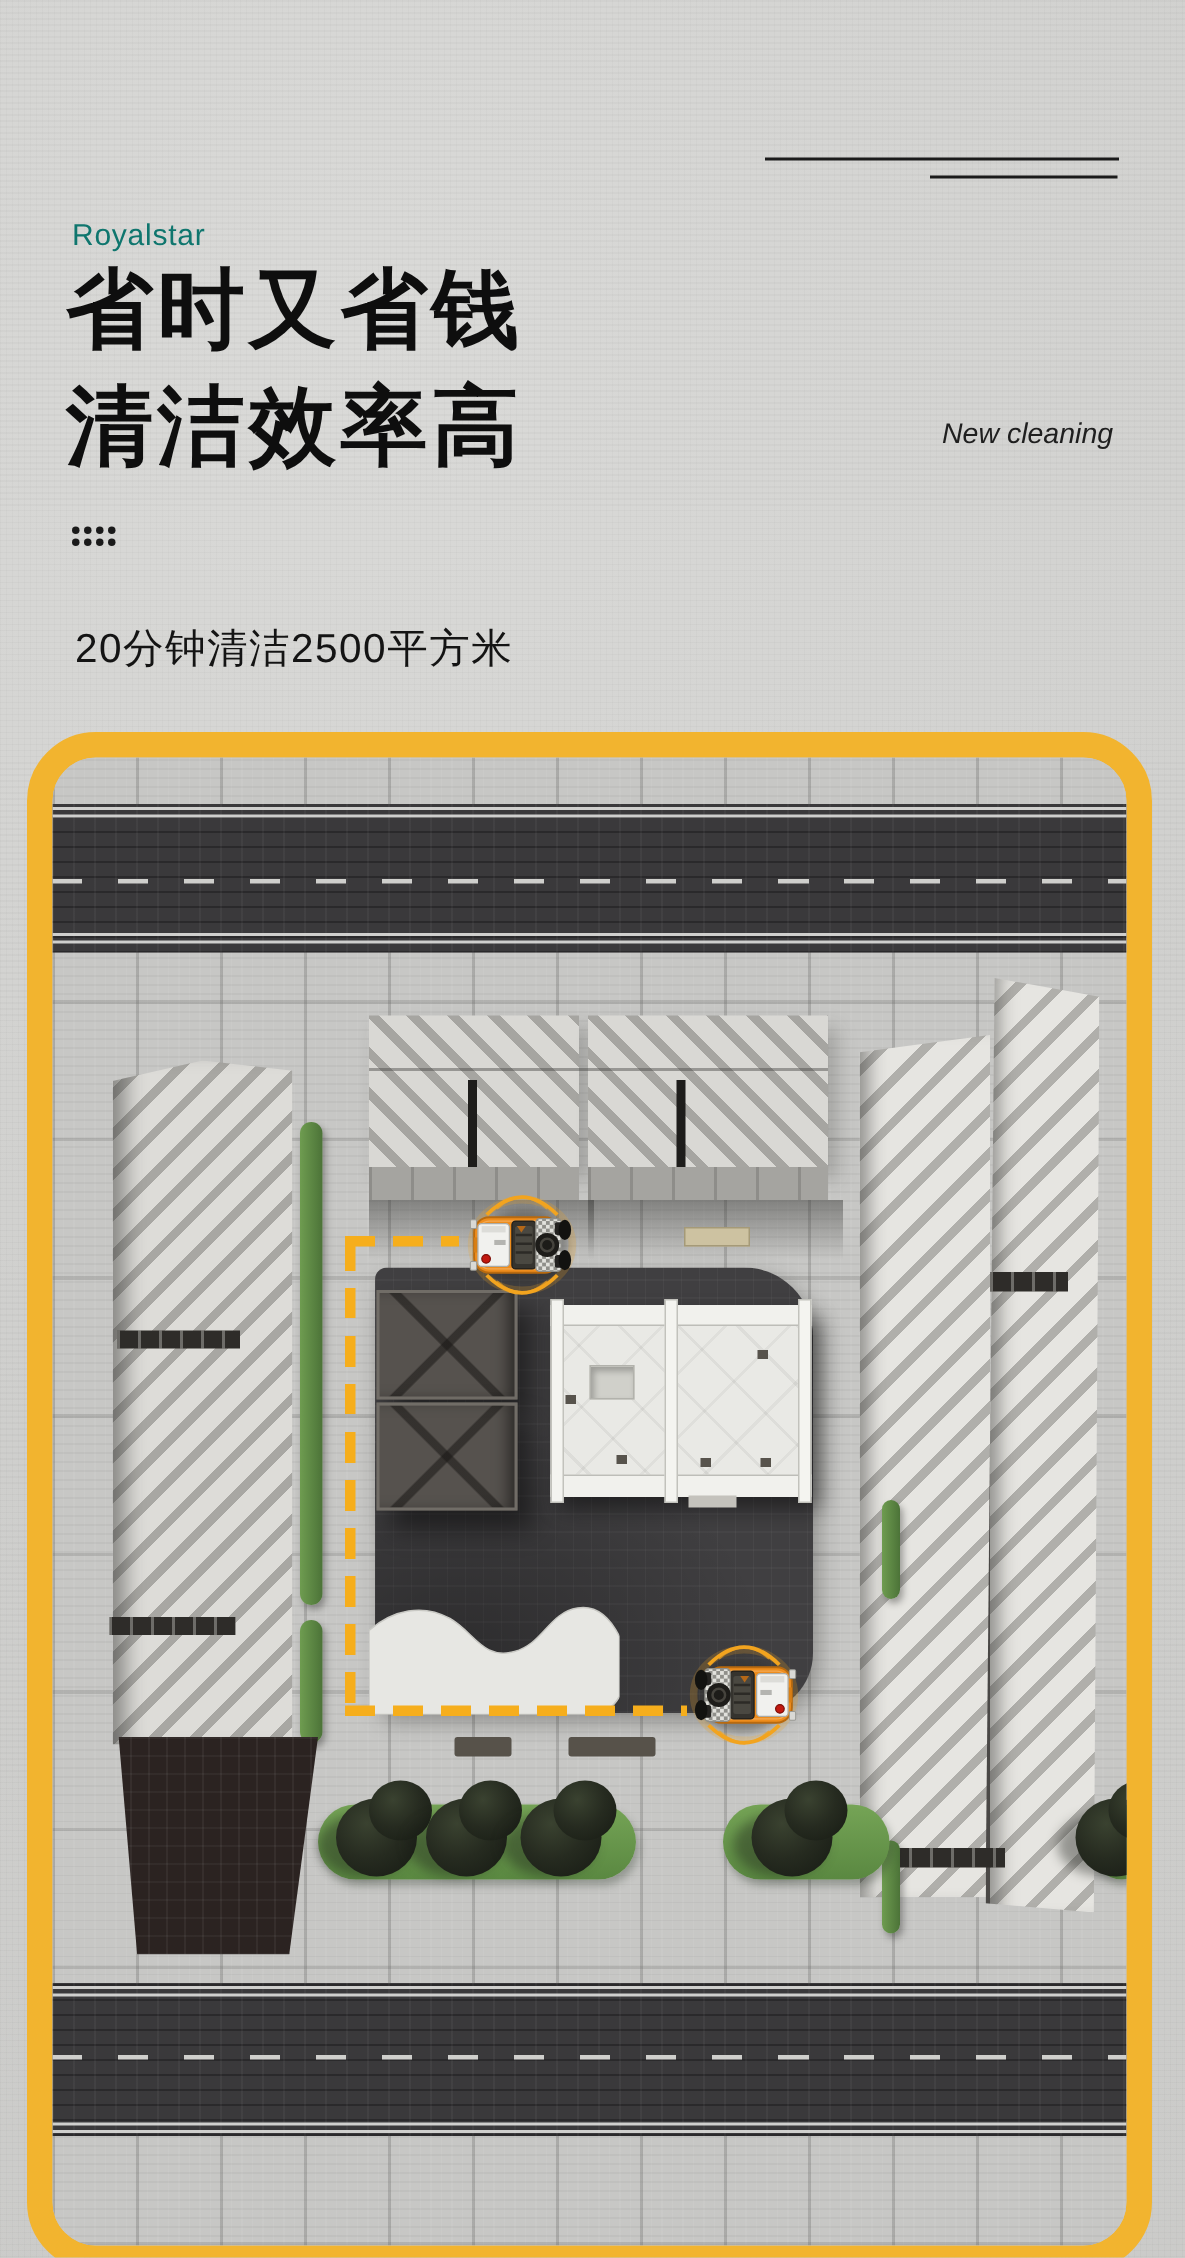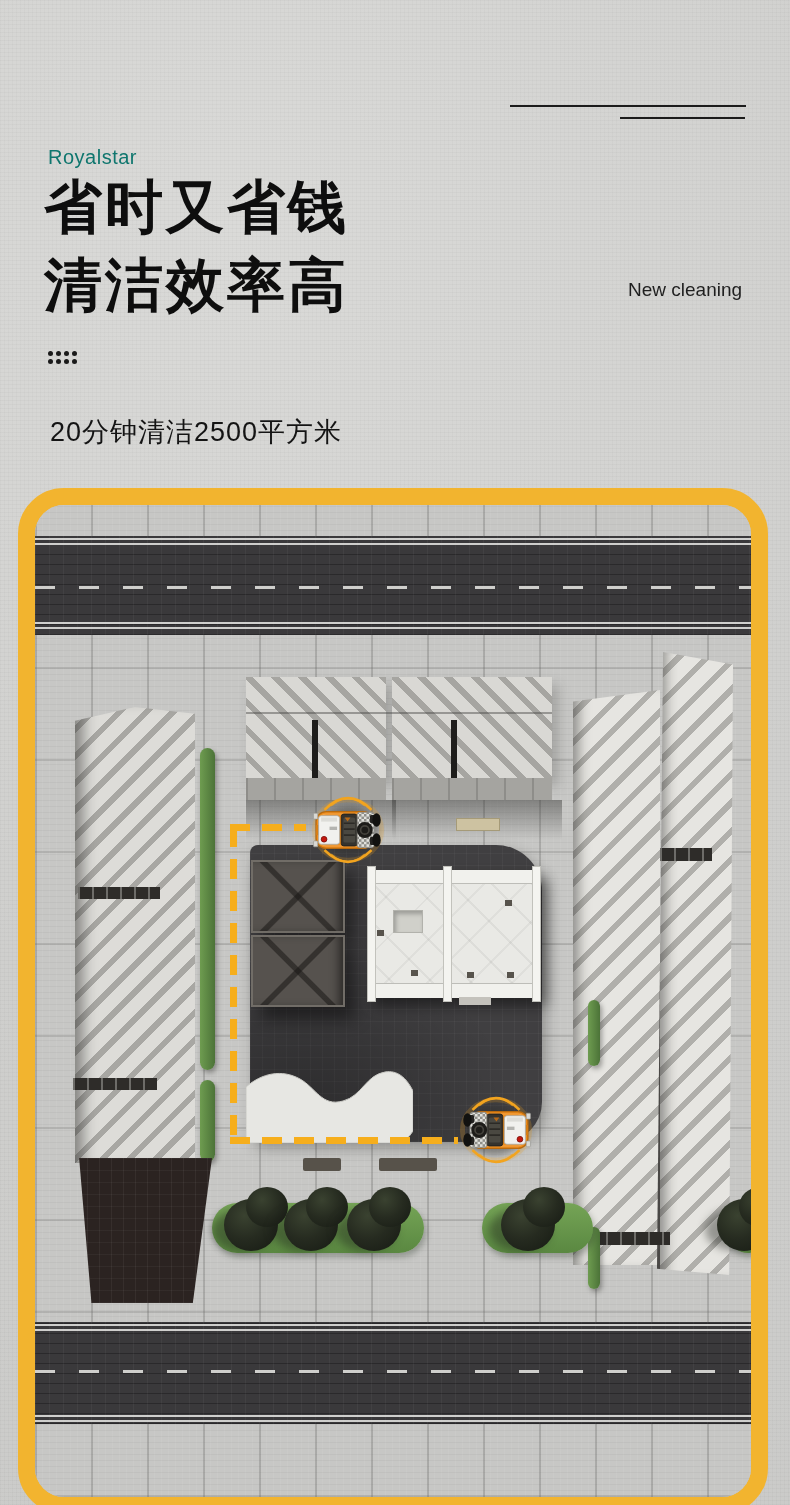--- a/index.html
+++ b/index.html
@@ -12,21 +12,21 @@
          radial-gradient(circle at 30% 15%, #dadad8, #cfcfcd 55%, #cbcbc9);}
   .abs{position:absolute;}
 
   
   .logo{left:48px;top:100px;font-size:20px;font-weight:500;color:#0f766e;letter-spacing:.5px;margin-top:46px;}
   .deco-line{background:#1b1b1b;height:2px;}
   .line1{left:510px;top:105px;width:236px;}
   .line2{left:620px;top:117px;width:125px;}
   .hero-title{left:44px;top:168px;font-size:58px;line-height:78px;font-weight:900;
               color:#0e0e0e;letter-spacing:3px;}
-  .tagline{left:628px;top:279px;font-size:19px;color:#1f1f1f;}
+  .tagline{left:628px;top:279px;font-size:19px;color:#1f1f1f;font-style:italic;}
   .dots{left:48px;top:351px;display:flex;flex-direction:column;gap:3px;}
   .dots .row{display:flex;gap:3px;}
   .dots i{width:5px;height:5px;border-radius:50%;background:#1a1a1a;display:block;}
   .subtitle{left:50px;top:414px;font-size:27px;color:#141414;letter-spacing:1px;}
 
   
   .frame{left:18px;top:488px;width:716px;height:992px;border:17px solid #f2b42f;
          border-radius:46px;overflow:hidden;background:#c7c7c5;}
   .scene{position:absolute;inset:0;width:716px;height:992px;
          background-color:#c7c7c5;

